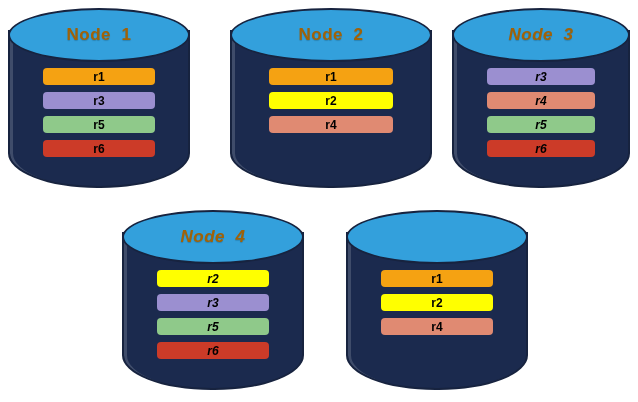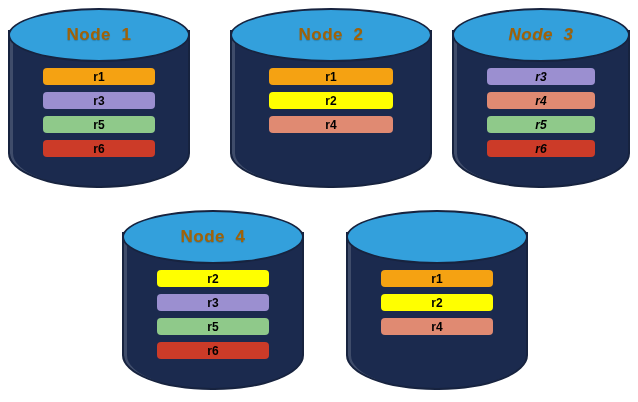--- a/index.html
+++ b/index.html
@@ -124,21 +124,21 @@
       <div class="cyl-body" style="background: rgb(27, 42, 78); border-color: rgb(23, 35, 63);"></div>
       <div class="cyl-top" style="background: rgb(51, 160, 220); border-color: rgb(23, 35, 63);"></div>
       <div class="cyl-label">Node  3</div>
       <div class="bars">
         <div class="bar" style="background: rgb(155, 143, 208);">r3</div>
         <div class="bar" style="background: rgb(224, 138, 114);">r4</div>
         <div class="bar" style="background: rgb(143, 201, 138);">r5</div>
         <div class="bar" style="background: rgb(204, 59, 40);">r6</div>
       </div>
     </div>
-    <div class="node" style="left: 122px; top: 210px; width: 182px; height: 180px;">
+    <div class="node" style="left: 122px; top: 210px; width: 182px; height: 180px; font-style: italic;">
       <div class="cyl-body" style="background: rgb(27, 42, 78); border-color: rgb(23, 35, 63);"></div>
       <div class="cyl-top" style="background: rgb(51, 160, 220); border-color: rgb(23, 35, 63);"></div>
       <div class="cyl-label">Node  4</div>
       <div class="bars">
         <div class="bar" style="background: rgb(255, 255, 0);">r2</div>
         <div class="bar" style="background: rgb(155, 143, 208);">r3</div>
         <div class="bar" style="background: rgb(143, 201, 138);">r5</div>
         <div class="bar" style="background: rgb(204, 59, 40);">r6</div>
       </div>
     </div>

